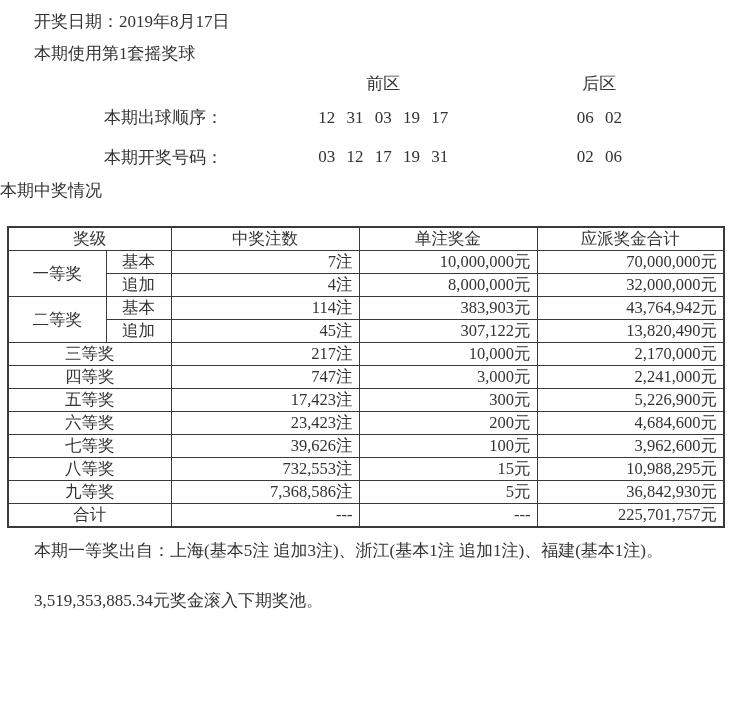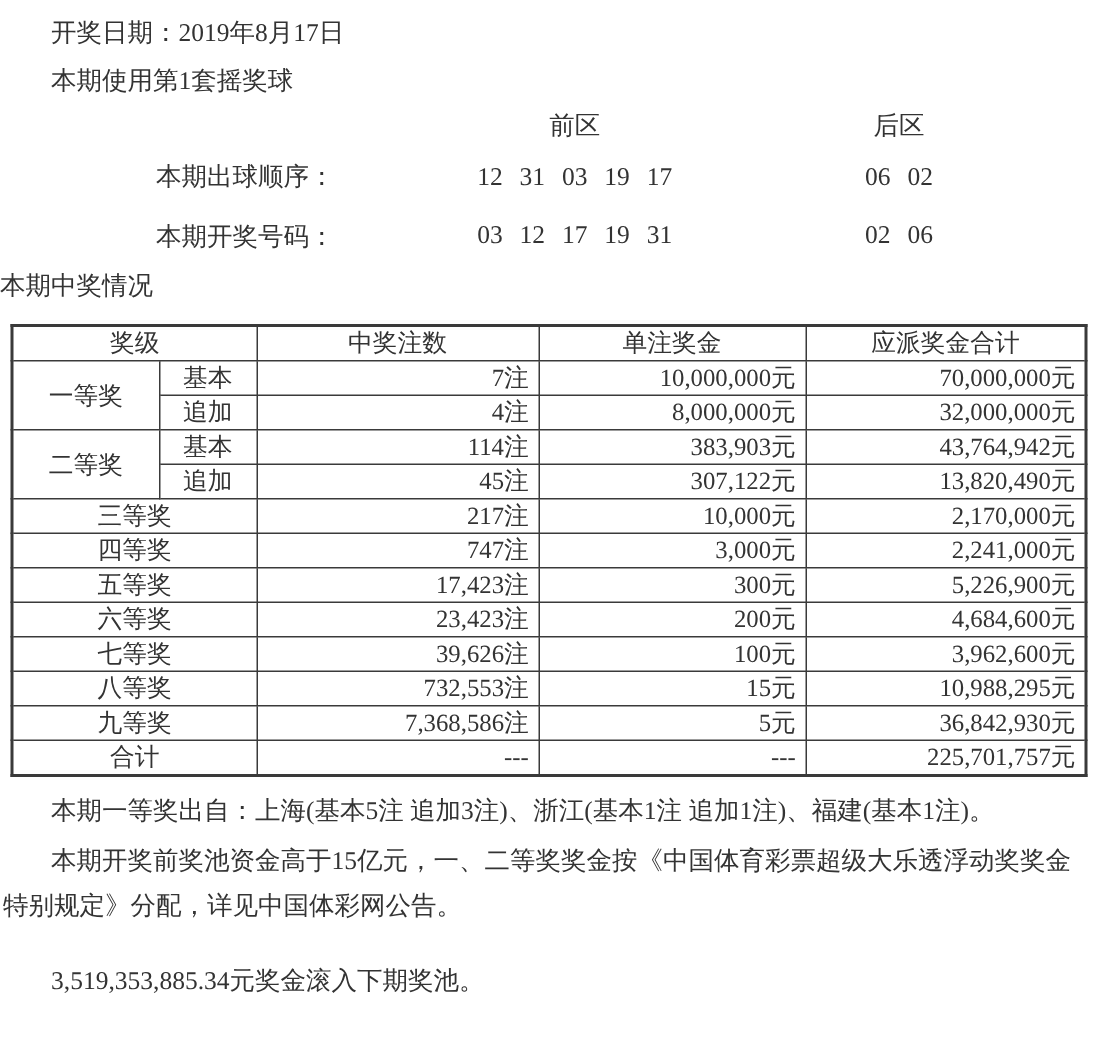--- a/index.html
+++ b/index.html
@@ -21,21 +21,21 @@
   .zrow-result { height: 38px; }
   .zlabel { width: 270px; padding-left: 64px; box-sizing: border-box; }
   .zfront { width: 182px; text-align: center; word-spacing: 7px; }
   .zback  { width: 278px; text-align: center; word-spacing: 7px; }
 
   .table-title { height: 30px; line-height: 30px; text-align: left; }
 
   table.prize-table {
     border-collapse: collapse;
     margin-left: 7px;
-    margin-top: 10px;
+    margin-top: 20px;
     width: 716px;
     table-layout: fixed;
     font-size: 16.5px;
   }
   table.prize-table td {
     border: 1px solid #3a3a3a;
     height: 21px;
     padding: 0;
     overflow: hidden;
     white-space: nowrap;
@@ -167,17 +167,16 @@
         <td colspan="2" class="c">合计</td>
         <td class="num">---</td>
         <td class="num">---</td>
         <td class="num">225,701,757元</td>
       </tr>
     </tbody>
   </table>
 
   <div class="notes">
     <p class="mt8">本期一等奖出自：上海(基本5注 追加3注)、浙江(基本1注 追加1注)、福建(基本1注)。</p>
-    <p class="mt3">本期开奖前奖池资金高于15亿元，一、二等奖奖金按《中国体育彩票超级大乐透浮动奖奖金特别规定》分配，详见中国体彩网公告。</p>
     <p class="mt2">3,519,353,885.34元奖金滚入下期奖池。</p>
   </div>
 
 </div>
 
 </body></html>

